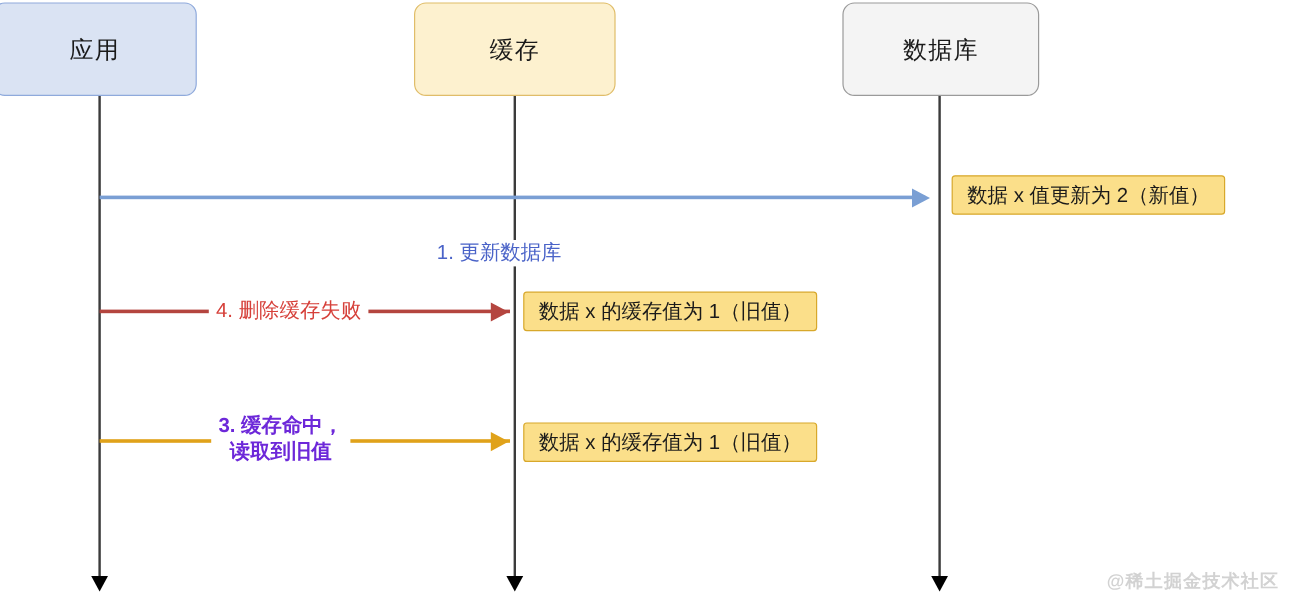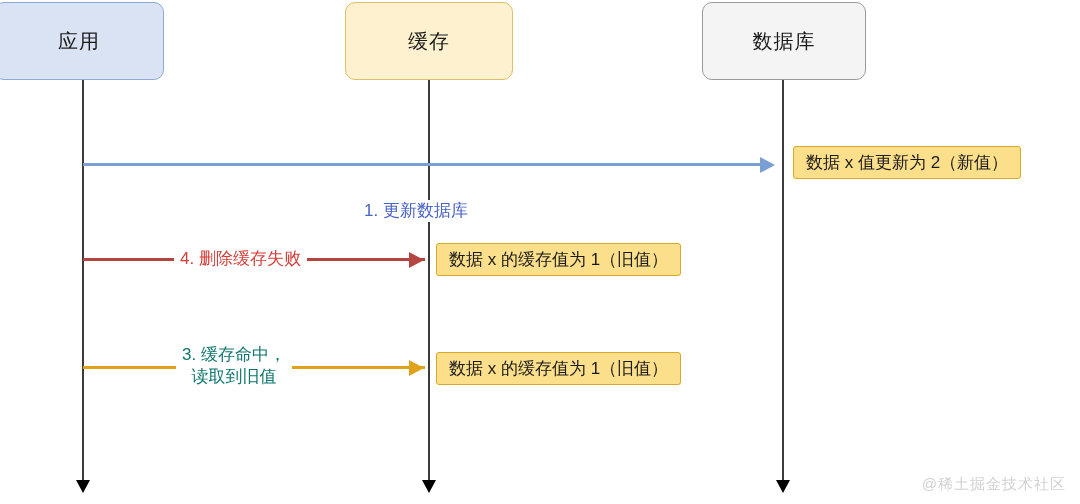--- a/index.html
+++ b/index.html
@@ -101,21 +101,21 @@
   .m1-line { left: 83px;  top: 163px; width: 688px; background: #7a9fd4; }
   .m1-head { left: 760px; top: 157px; border-left: 15px solid #7a9fd4; }
   .m1-label{ left: 358px; top: 152px; color: #4a63c8; margin-top: 48px; }
   
   .m2-line { left: 83px;  top: 258px; width: 342px; background: #b4453f; }
   .m2-head { left: 409px; top: 252px; border-left: 15px solid #b4453f; }
   .m2-label{ left: 174px; top: 248px; color: #d6403a; }
   
   .m3-line { left: 83px;  top: 366px; width: 342px; background: #e0a21a; }
   .m3-head { left: 409px; top: 360px; border-left: 15px solid #e0a21a; }
-  .m3-label{ left: 176px; top: 344px; color: #0f766e; }
+  .m3-label{ left: 176px; top: 344px; color: #6d28d9; font-weight: bold; }
 
   
   .note {
     position: absolute;
     box-sizing: border-box;
     background: #fbdf8a;
     border: 1.5px solid #d8a82b;
     border-radius: 3px;
     font-size: 17px;
     color: #1a1a1a;
@@ -131,20 +131,21 @@
 
   
   .watermark {
     position: absolute;
     right: 14px;
     bottom: 10px;
     font-size: 15px;
     color: #d2d2d2;
     letter-spacing: 1px;
     user-select: none;
+    font-weight: bold;
   }
 </style>
 </head>
 <body>
 
 <div id="diagram-root">
 
   <div class="participant app">
     <span>应用</span>
   </div>

